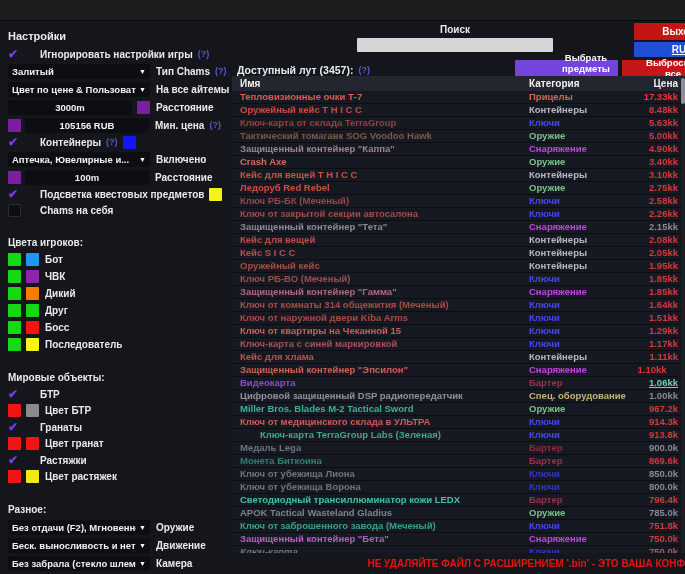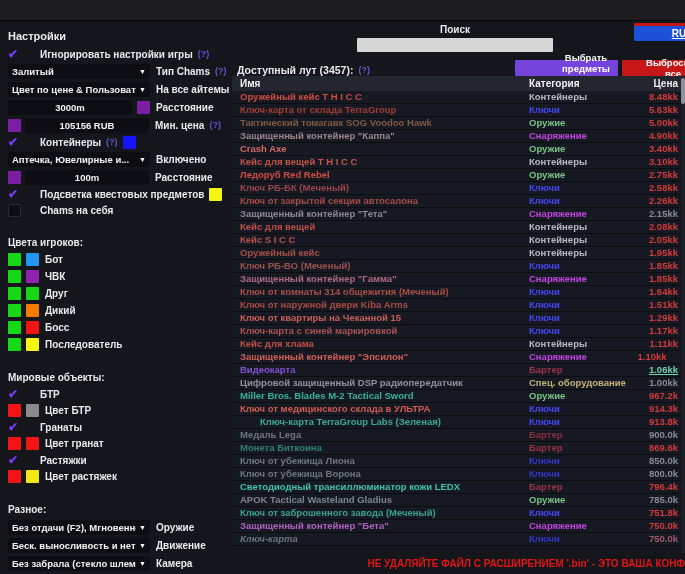--- a/index.html
+++ b/index.html
@@ -34,21 +34,21 @@
   .sw-ml{margin-left:5px;}
 
   
   .loot{position:absolute;left:232px;top:20px;right:0;bottom:0;}
   .search-label{position:absolute;left:125px;top:4px;width:196px;text-align:center;color:#e9eaec;font-size:10px;font-weight:700;}
   .search-input{position:absolute;left:125px;top:18px;width:196px;height:14px;background:#d6d6d6;border:none;border-radius:1px;
                 font-family:"Liberation Sans",sans-serif;font-size:10px;padding:0 4px;box-sizing:border-box;}
   .btn{border:none;color:#fff;font-family:"Liberation Sans",sans-serif;font-size:10px;font-weight:700;
        display:flex;align-items:center;justify-content:center;border-radius:1px;cursor:pointer;padding-left:45px;}
   .btn-exit{position:absolute;right:0;top:3px;height:17px;width:48px;}
-  .btn-ru{position:absolute;right:0;top:6px;height:15px;width:15px;text-decoration:underline;}
+  .btn-ru{position:absolute;right:0;top:22px;height:15px;width:15px;text-decoration:underline;}
   .loothead{position:absolute;left:5px;top:42px;height:15px;display:flex;align-items:center;color:#e9eaec;font-size:10.5px;font-weight:700;}
   .btn-kappa{position:absolute;left:283px;top:40px;height:16px;width:103px;font-size:9.5px;}
   .btn-discard{position:absolute;left:390px;top:40px;height:16px;width:63px;font-size:9.5px;}
 
   .table{position:absolute;left:0;right:0;top:56px;bottom:21px;overflow:hidden;}
   .thead{display:flex;height:15px;line-height:15px;background:#23262e;color:#f0f0f0;font-size:10px;font-weight:700;
          padding-left:8px;padding-right:7px;}
   .rows{position:absolute;left:0;right:0;top:15px;bottom:0;overflow:hidden;}
   .lrow{display:flex;height:12px;line-height:12px;background:#161922;border-bottom:1px solid #0b0d11;
         padding-left:8px;padding-right:7px;font-size:9.5px;font-weight:700;}
@@ -147,28 +147,28 @@
       </div>
 
       <div class="row row-pair">
         <span class="sw" style="background: rgb(22, 217, 22);"></span>
         <span class="sw" style="background: rgb(142, 36, 170);"></span>
         <span class="lbl">ЧВК</span>
       </div>
 
       <div class="row row-pair">
         <span class="sw" style="background: rgb(22, 217, 22);"></span>
-        <span class="sw" style="background: rgb(22, 217, 22);"></span>
-        <span class="lbl">Друг</span>
-      </div>
-
-      <div class="row row-pair">
-        <span class="sw" style="background: rgb(22, 217, 22);"></span>
         <span class="sw" style="background: rgb(245, 124, 0);"></span>
         <span class="lbl">Дикий</span>
+      </div>
+
+      <div class="row row-pair">
+        <span class="sw" style="background: rgb(22, 217, 22);"></span>
+        <span class="sw" style="background: rgb(22, 217, 22);"></span>
+        <span class="lbl">Друг</span>
       </div>
 
       <div class="row row-pair">
         <span class="sw" style="background: rgb(22, 217, 22);"></span>
         <span class="sw" style="background: rgb(245, 20, 20);"></span>
         <span class="lbl">Босс</span>
       </div>
 
       <div class="row row-pair">
         <span class="sw" style="background: rgb(22, 217, 22);"></span>
@@ -260,20 +260,25 @@
     <button class="btn btn-discard" style="background: rgb(197, 23, 23);">Выбросить все</button>
 
     <div class="table">
       <div class="thead">
         <span class="cname">Имя</span>
         <span class="ccat">Категория</span>
         <span class="cprice">Цена</span>
       </div>
       <div class="rows">
 
+          <div class="lrow">
+            <span class="cname" style="color: rgb(224, 90, 78);">Тепловизионные очки Т-7</span>
+            <span class="ccat" style="color: rgb(205, 106, 90);">Прицелы</span>
+            <span class="cprice" style="color: rgb(255, 47, 47);">17.33kk</span>
+          </div>
 
           <div class="lrow">
             <span class="cname" style="color: rgb(207, 74, 66);">Оружейный кейс T H I C C</span>
             <span class="ccat" style="color: rgb(180, 184, 191);">Контейнеры</span>
             <span class="cprice" style="color: rgb(210, 58, 58);">8.48kk</span>
           </div>
 
           <div class="lrow">
             <span class="cname" style="color: rgb(160, 60, 52);">Ключ-карта от склада TerraGroup</span>
             <span class="ccat" style="color: rgb(69, 69, 245);">Ключи</span>

